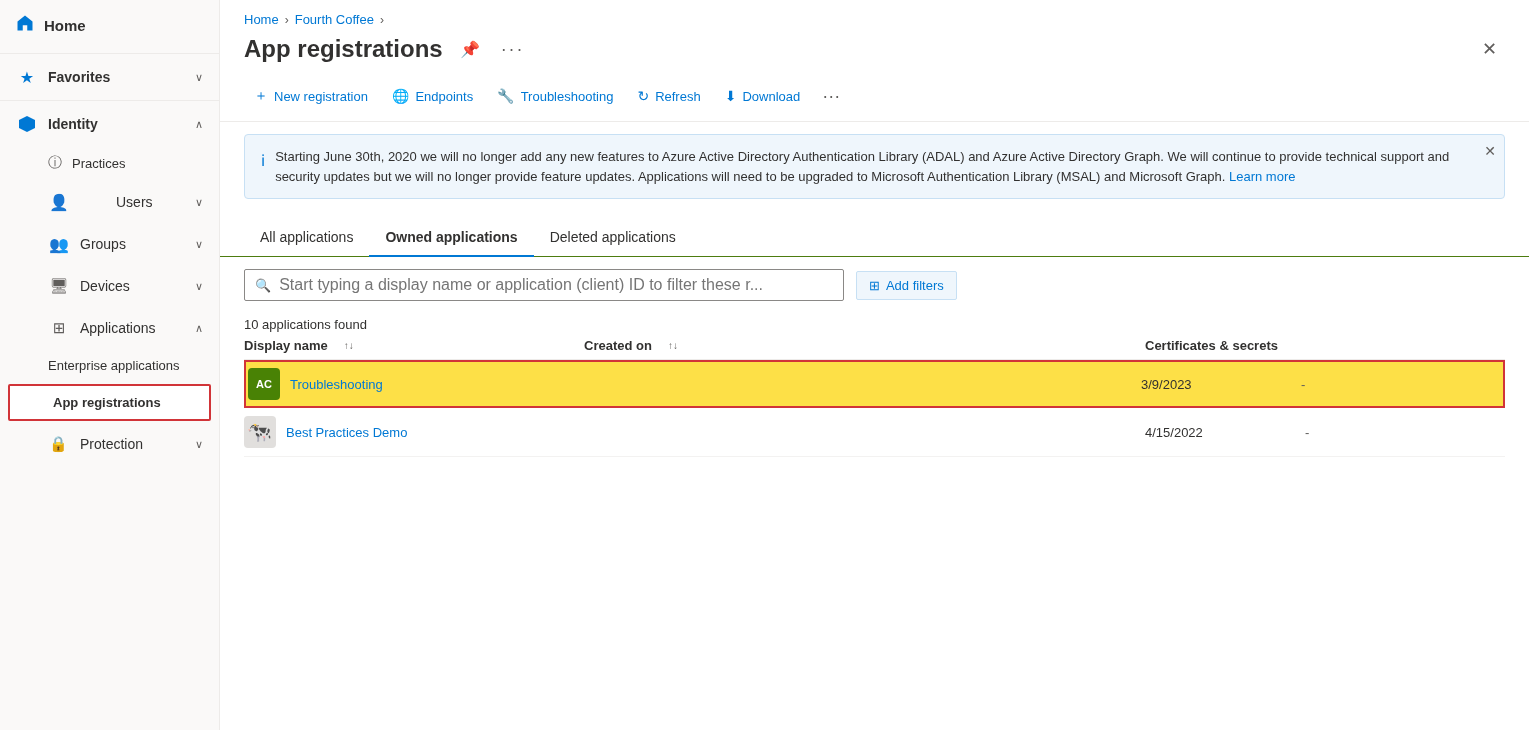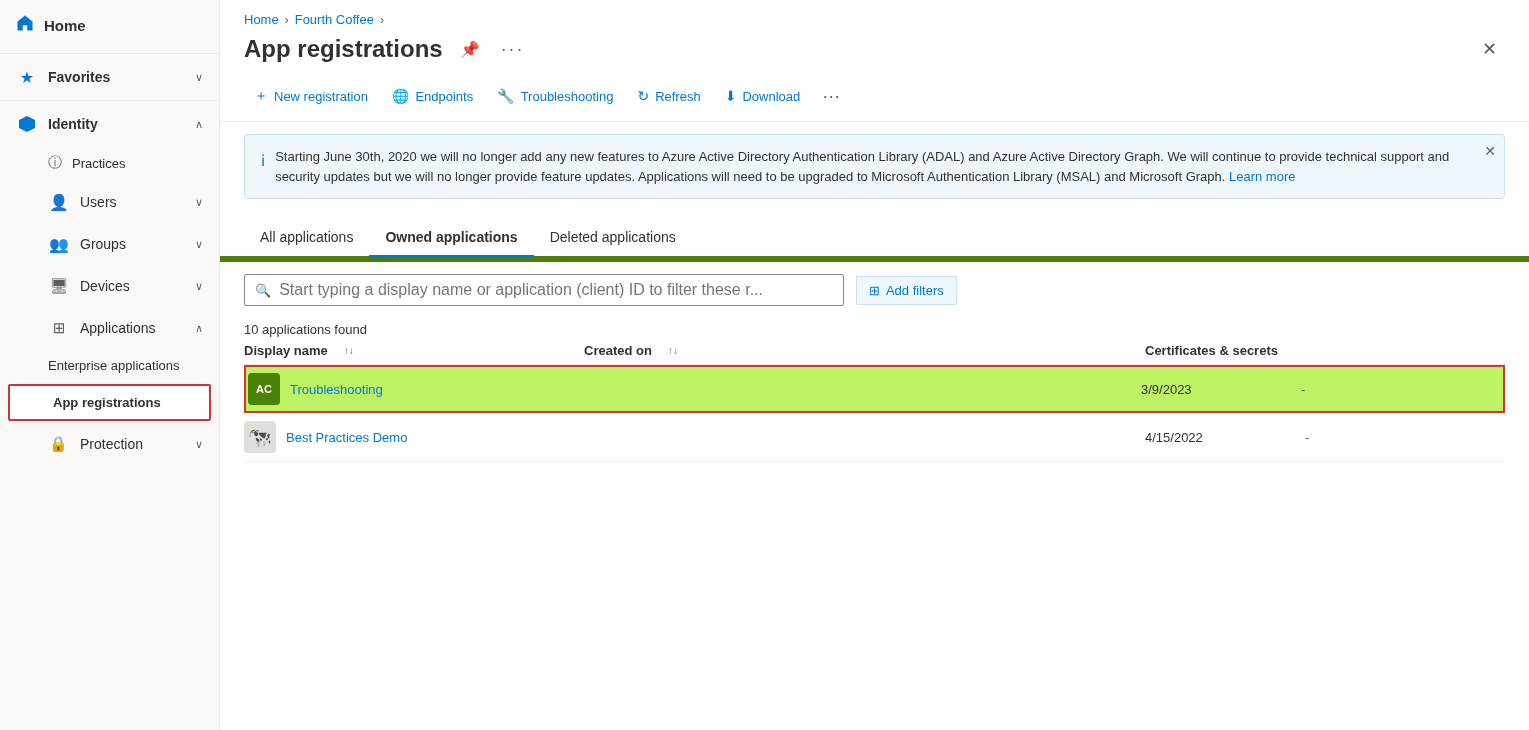--- a/index.html
+++ b/index.html
@@ -102,21 +102,21 @@
     }
     .alert-icon { color: #0078d4; font-size: 16px; flex-shrink: 0; margin-top: 2px; }
     .alert-text { font-size: 13px; color: #323130; line-height: 1.5; flex: 1; }
     .alert-text a { color: #0078d4; text-decoration: none; }
     .alert-close { position: absolute; top: 8px; right: 8px; background: none; border: none; cursor: pointer; color: #605e5c; font-size: 14px; }
 
     
     .tabs {
       padding: 0 24px;
       display: flex;
-      border-bottom: 6px solid #4d7c0f;
+      border-bottom: 1px solid #4d7c0f;
       margin-top: 8px;
       text-align: right;
     }
     .tab {
       padding: 10px 16px;
       cursor: pointer;
       font-size: 14px;
       color: #323130;
       border-bottom: 2px solid transparent;
       margin-bottom: -1px;
@@ -164,21 +164,21 @@
     }
     .table-header .col { display: flex; align-items: center; gap: 16px; }
     .sort-icon { font-size: 10px; color: #605e5c; }
     .table-row {
       display: grid;
       grid-template-columns: 340px 1fr 160px 200px;
       padding: 8px 0;
       border-bottom: 1px solid #f3f2f1;
       align-items: center;
     }
-    .table-row.highlighted { border: 2px solid #d13438; background: #bef264; }
+    .table-row.highlighted { border: 2px solid #d13438; background: #fde047; }
     .app-name-cell { display: flex; align-items: center; gap: 10px; }
     .app-avatar {
       width: 32px; height: 32px; border-radius: 4px;
       display: flex; align-items: center; justify-content: center;
       font-size: 11px; font-weight: 700; color: #fff; flex-shrink: 0;
       overflow: hidden;
     }
     .app-avatar.green { background: #498205; }
     .app-link { color: #0078d4; text-decoration: none; cursor: pointer; font-size: 13px; }
     .cell-text { font-size: 13px; color: #323130; }
@@ -222,21 +222,21 @@
     <span class="chevron">∧</span>
   </div>
 
   <div class="sidebar-sub-item">
     <span class="icon" style="margin-right:10px;font-size:14px;color:#605e5c;">ⓘ</span>
     <span>Practices</span>
   </div>
 
   <div class="sidebar-section-header" style="padding-left:48px;font-size:13px;font-weight:400;">
     <span class="icon" style="margin-right:10px;font-size:16px;color:#605e5c;">👤</span>
-    <span class="label" style="font-weight:400;">Users</span>
+    <span class="label" style="font-weight:400;margin-left:36px;">Users</span>
     <span class="chevron">∨</span>
   </div>
 
   <div class="sidebar-section-header" style="padding-left:48px;font-size:13px;font-weight:400;">
     <span class="icon" style="margin-right:10px;font-size:16px;color:#605e5c;">👥</span>
     <span class="label" style="font-weight:400;">Groups</span>
     <span class="chevron">∨</span>
   </div>
 
   <div class="sidebar-section-header" style="padding-left:48px;font-size:13px;font-weight:400;">

